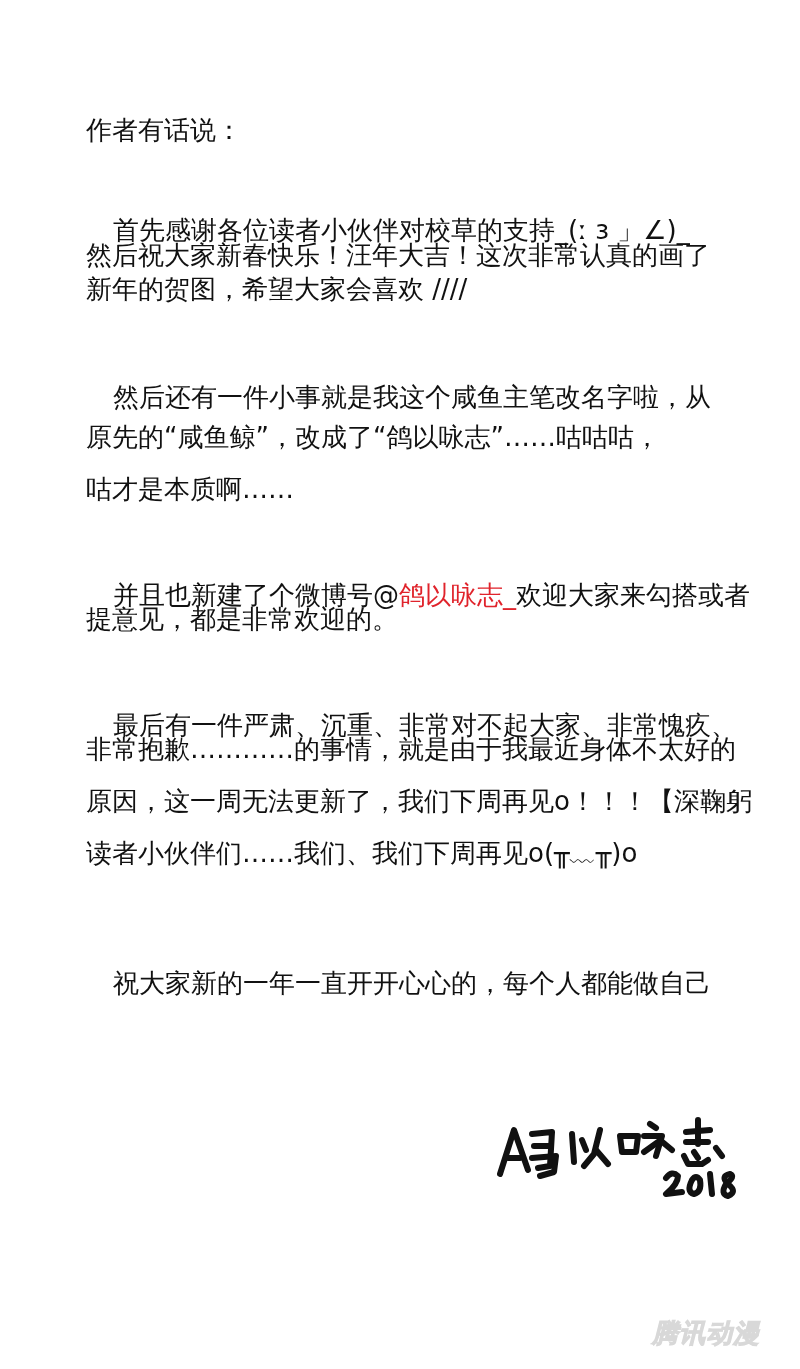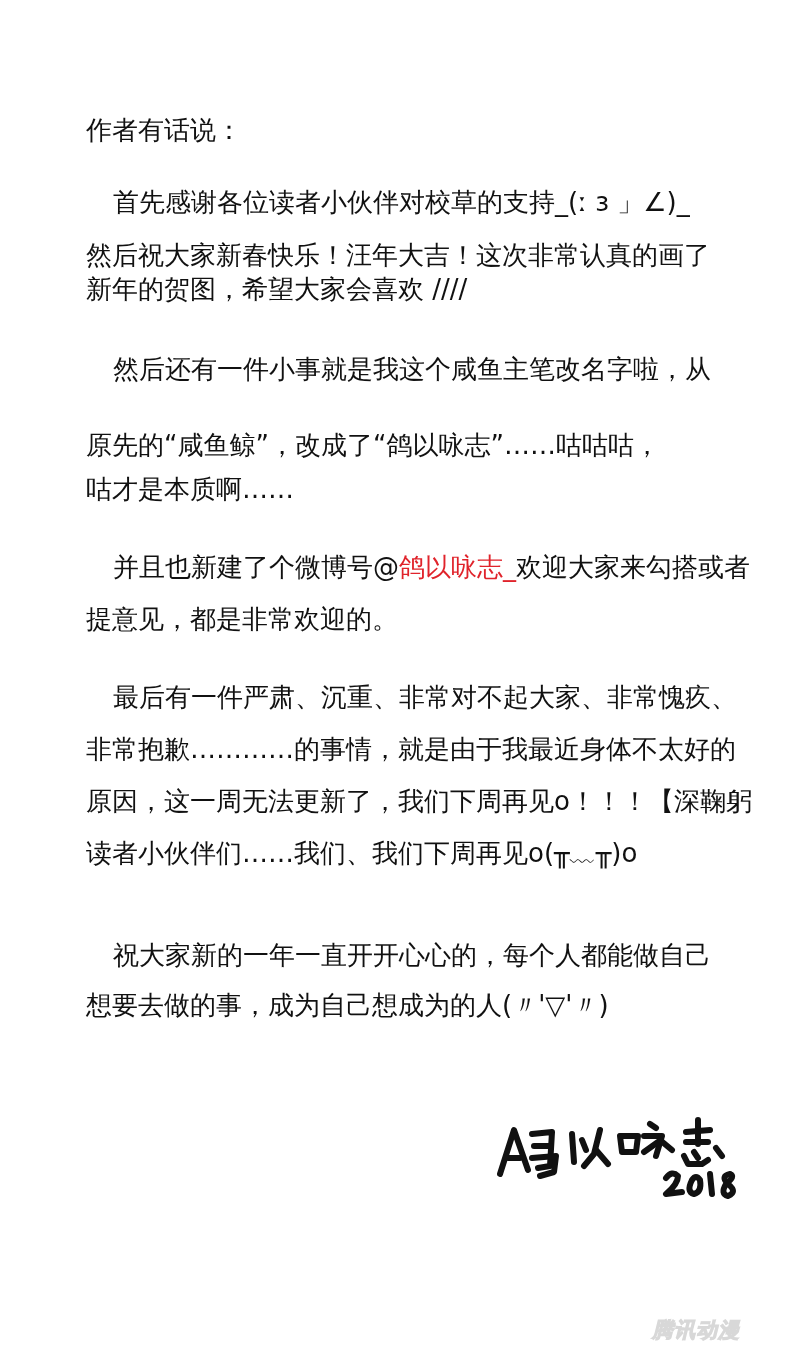--- a/index.html
+++ b/index.html
@@ -22,69 +22,68 @@
       background: #ffffff;
     }
     .line {
       position: absolute;
       left: 86px;
       font-size: 26px;
       line-height: 34px;
       white-space: nowrap;
       letter-spacing: 0px;
     }
-    .indent { left: 113px; }
+    .indent { left: 113px; margin-top: 28px; }
     .red { color: #e0232b; }
     .signature {
       position: absolute;
       left: 480px;
       top: 1112px;
       width: 270px;
       height: 90px;
     }
     .watermark {
       position: absolute;
       left: 652px;
       top: 1316px;
-      font-size: 21px;
+      font-size: 26px;
       font-weight: bold;
       font-style: italic;
       color: #e4e4e4;
       letter-spacing: 1px;
       white-space: nowrap;
       -webkit-text-stroke: 1px #d8d8d8;
     }
   </style>
 </head>
 <body>
 
 <div class="page">
 
   <div class="line" style="top:113px;">作者有话说：</div>
 
   <div class="line indent" style="top:185px;">首先感谢各位读者小伙伴对校草的支持_(ː ɜ 」∠)_</div>
   <div class="line" style="top:238px;">然后祝大家新春快乐！汪年大吉！这次非常认真的画了</div>
   <div class="line" style="top:272px;">新年的贺图，希望大家会喜欢 ////</div>
 
   <div class="line indent" style="top:352px;">然后还有一件小事就是我这个咸鱼主笔改名字啦，从</div>
-  <div class="line" style="top:420px;margin-top:8px;">原先的“咸鱼鲸”，改成了“鸽以咏志”……咕咕咕，</div>
+  <div class="line" style="top:420px;">原先的“咸鱼鲸”，改成了“鸽以咏志”……咕咕咕，</div>
   <div class="line" style="top:472px;">咕才是本质啊……</div>
 
   <div class="line" style="top:602px;">提意见，都是非常欢迎的。</div>
   <div class="line indent" style="top:550px;">
     <span>并且也新建了个微博号@</span><span class="red">鸽以咏志_</span><span>欢迎大家来勾搭或者</span>
   </div>
 
   <div class="line indent" style="top:680px;">最后有一件严肃、沉重、非常对不起大家、非常愧疚、</div>
   <div class="line" style="top:732px;">非常抱歉…………的事情，就是由于我最近身体不太好的</div>
   <div class="line" style="top:784px;">原因，这一周无法更新了，我们下周再见o！！！【深鞠躬</div>
   <div class="line indent" style="top:938px;">祝大家新的一年一直开开心心的，每个人都能做自己</div>
 
   <div class="line" style="top:836px;">读者小伙伴们……我们、我们下周再见o(╥﹏╥)o</div>
-  <div class="line" style="top:988px;">想要去做的事，成为自己想成为的人(〃'▽'〃)</div>
 
   <svg class="signature" viewBox="0 0 270 90" aria-label="signature">
     <g fill="none" stroke="#111" stroke-width="6" stroke-linecap="round" stroke-linejoin="round">
 
       <path d="M20 62 L34 18 L48 58"></path>
       <path d="M28 46 L40 46"></path>
       <path d="M52 22 L72 20 L70 54 L58 56"></path>
       <path d="M54 34 L70 34"></path>
       <path d="M52 46 L76 44 L74 60 L60 64"></path>
 

